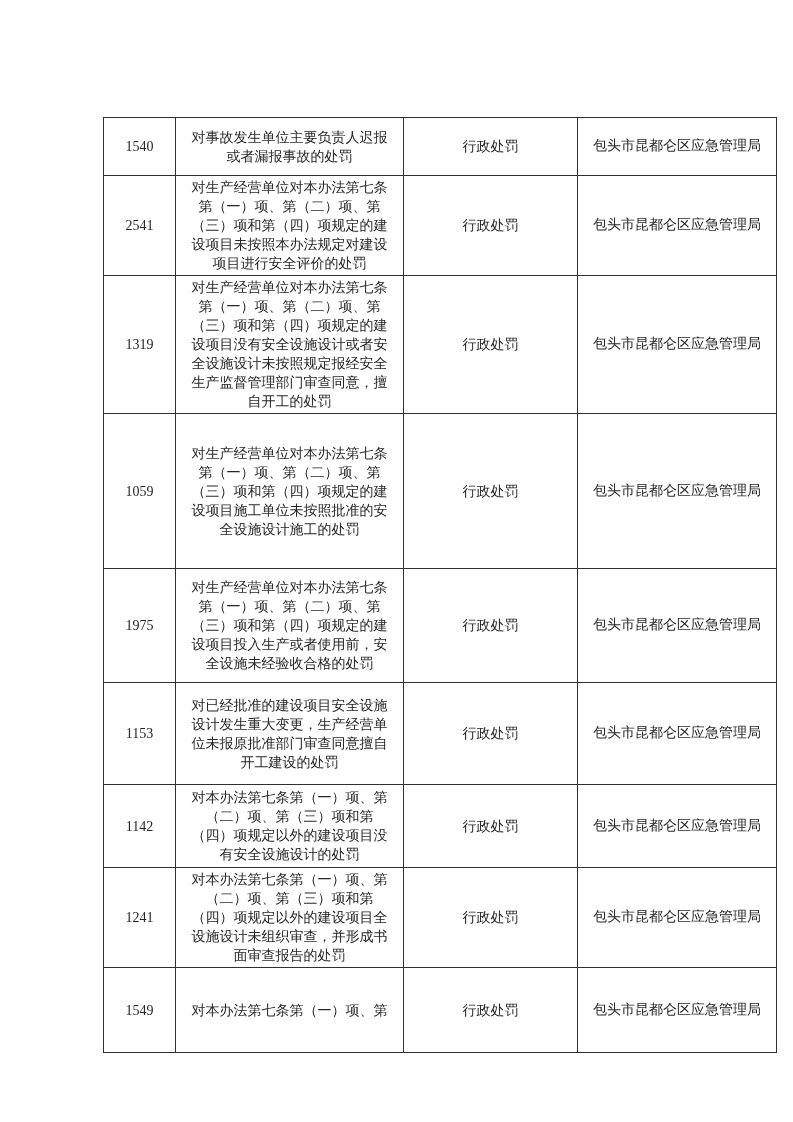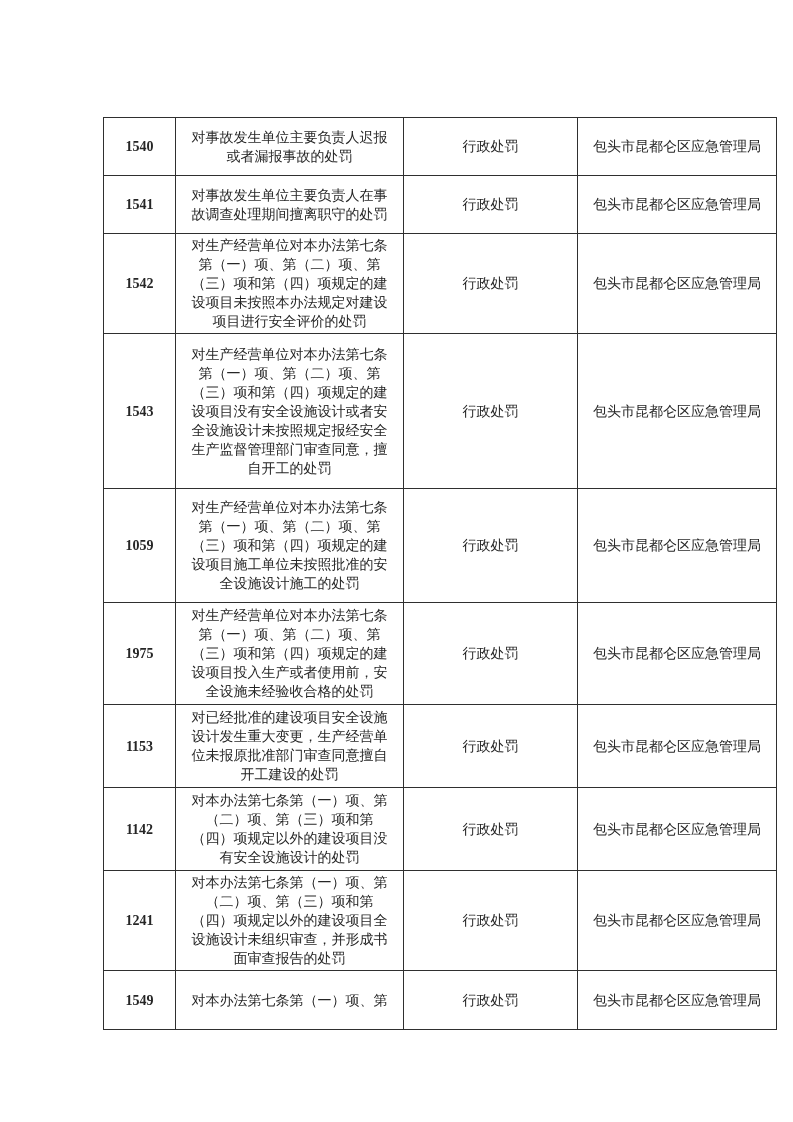--- a/index.html
+++ b/index.html
@@ -30,24 +30,24 @@
   table.penalty-table td {
     border: 1px solid #2f2f2f;
     text-align: center;
     vertical-align: middle;
     font-size: 14px;
     line-height: 19px;
     padding: 2px 5px;
     box-sizing: border-box;
     color: #262626;
   }
-  td.cell-id   { width: 72px; font-weight: bold;  }
+  td.cell-id   { width: 72px;  }
   td.cell-desc { width: 228px; white-space: pre-line; }
   td.cell-type { width: 174px; }
-  td.cell-dept { width: 199px; }
+  td.cell-dept { width: 199px; font-family: Liberation Mono, monospace; }
 
   tr:nth-child(1)  td { height: 58px;  }
   tr:nth-child(2)  td { height: 58px;  }
   tr:nth-child(3)  td { height: 90px;  }
   tr:nth-child(4)  td { height: 155px; }
   tr:nth-child(5)  td { height: 114px; }
   tr:nth-child(6)  td { height: 102px; }
   tr:nth-child(7)  td { height: 83px;  }
   tr:nth-child(8)  td { height: 83px;  }
   tr:nth-child(9)  td { height: 85px;  }
@@ -60,38 +60,31 @@
   <table class="penalty-table">
     <tbody>
       <tr>
         <td class="cell-id">1540</td>
         <td class="cell-desc">对事故发生单位主要负责人迟报
 或者漏报事故的处罚</td>
         <td class="cell-type">行政处罚</td>
         <td class="cell-dept">包头市昆都仑区应急管理局</td>
       </tr>
       <tr>
-        <td class="cell-id">1541</td>
-        <td class="cell-desc">对事故发生单位主要负责人在事
-故调查处理期间擅离职守的处罚</td>
-        <td class="cell-type">行政处罚</td>
-        <td class="cell-dept">包头市昆都仑区应急管理局</td>
-      </tr>
-      <tr>
-        <td class="cell-id">1542</td>
+        <td class="cell-id">2541</td>
         <td class="cell-desc">对生产经营单位对本办法第七条
 第（一）项、第（二）项、第
 （三）项和第（四）项规定的建
 设项目未按照本办法规定对建设
 项目进行安全评价的处罚</td>
         <td class="cell-type">行政处罚</td>
         <td class="cell-dept">包头市昆都仑区应急管理局</td>
       </tr>
       <tr>
-        <td class="cell-id">1543</td>
+        <td class="cell-id">1319</td>
         <td class="cell-desc">对生产经营单位对本办法第七条
 第（一）项、第（二）项、第
 （三）项和第（四）项规定的建
 设项目没有安全设施设计或者安
 全设施设计未按照规定报经安全
 生产监督管理部门审查同意，擅
 自开工的处罚</td>
         <td class="cell-type">行政处罚</td>
         <td class="cell-dept">包头市昆都仑区应急管理局</td>
       </tr>

